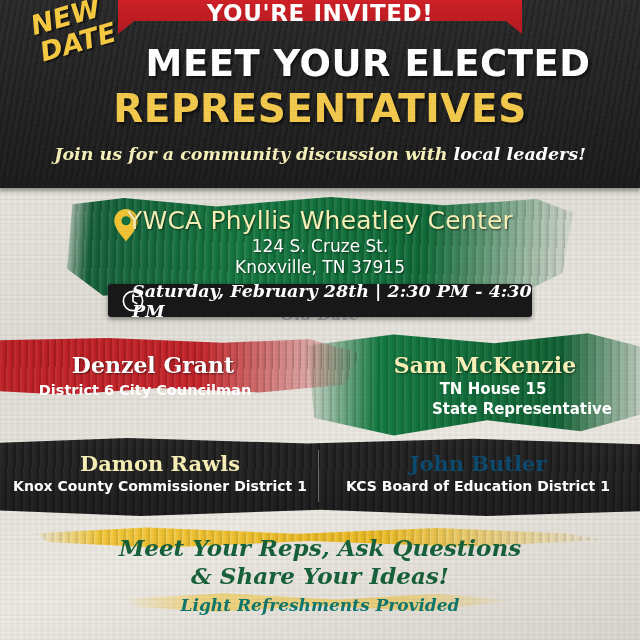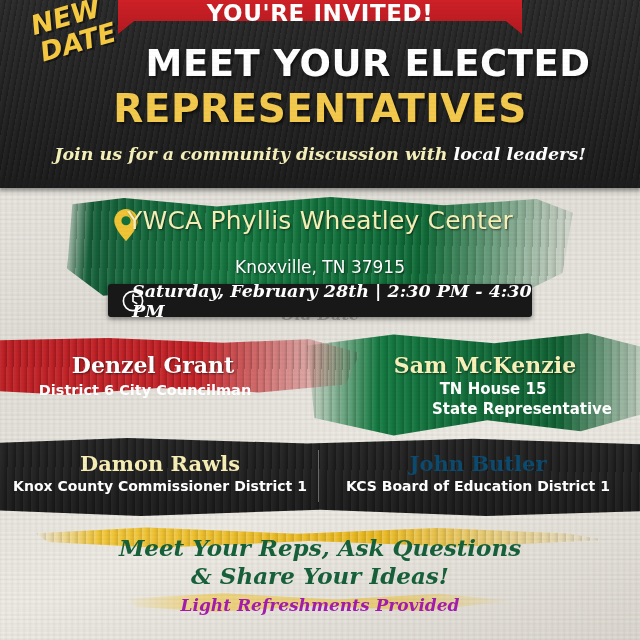--- a/index.html
+++ b/index.html
@@ -307,21 +307,21 @@
     text-align: center; color: #16603a;
     font-family: "DejaVu Serif", serif; font-weight: bold; font-style: italic; font-size: 23px;
   }
   .cta2 {
     position: absolute; left: 0; top: 562px; width: 640px;
     text-align: center; color: #16603a;
     font-family: "DejaVu Serif", serif; font-weight: bold; font-style: italic; font-size: 23px;
   }
   .cta3 {
     position: absolute; left: 0; top: 595px; width: 640px;
-    text-align: center; color: #a21caf;
+    text-align: center; color: #0f766e;
     font-family: "DejaVu Serif", serif; font-weight: bold; font-style: italic; font-size: 17px;
   }
   .grain {
     position: absolute; inset: 0;
     pointer-events: none;
     background:
       repeating-linear-gradient(0deg, rgba(0,0,0,0.05) 0px, rgba(0,0,0,0) 2px, rgba(255,255,255,0.03) 4px);
     mix-blend-mode: multiply;
     opacity: 0.5;
   }
@@ -352,20 +352,21 @@
   </div>
 
   <div class="green-brush"></div>
 
   <svg class="pin-icon" viewBox="0 0 24 30">
     <path d="M12 0C5.9 0 1 4.9 1 11c0 8 11 19 11 19s11-11 11-19C23 4.9 18.1 0 12 0z" fill="#f0c435"></path>
     <circle cx="12" cy="11" r="4.3" fill="#14703c"></circle>
   </svg>
 
   <div class="venue-name">YWCA Phyllis Wheatley Center</div>
+  <div class="venue-addr1">124 S. Cruze St.</div>
   <div class="venue-addr2">Knoxville, TN 37915</div>
 
   <div class="ghost-text">Old Date</div>
 
   <div class="time-pill">
     <span class="time-text">Saturday, February 28th | 2:30 PM - 4:30 PM</span>
   </div>
   <svg class="clock-icon" viewBox="0 0 24 24">
     <circle cx="12" cy="12" r="10.5" fill="none" stroke="#ffffff" stroke-width="1.8"></circle>
     <path d="M12 6.2v6.2l4 2.3" fill="none" stroke="#ffffff" stroke-width="1.8" stroke-linecap="round"></path>

